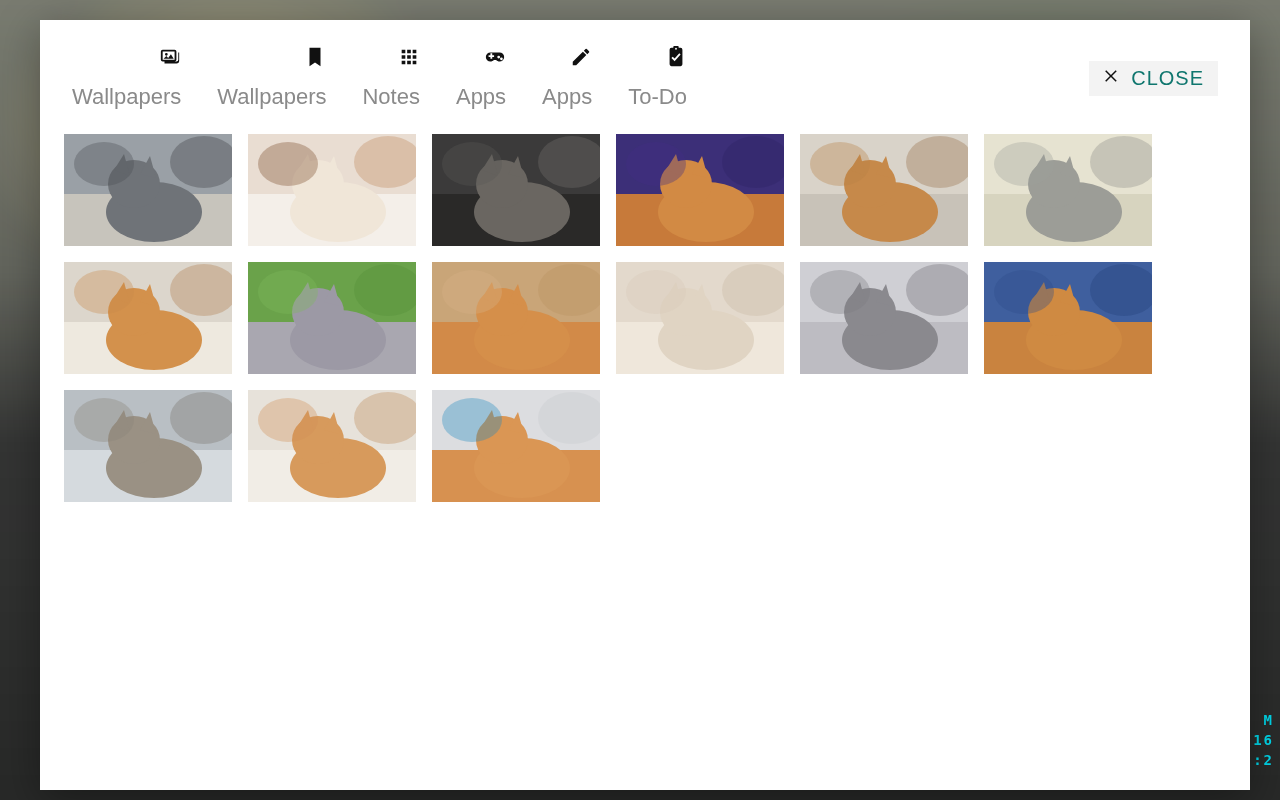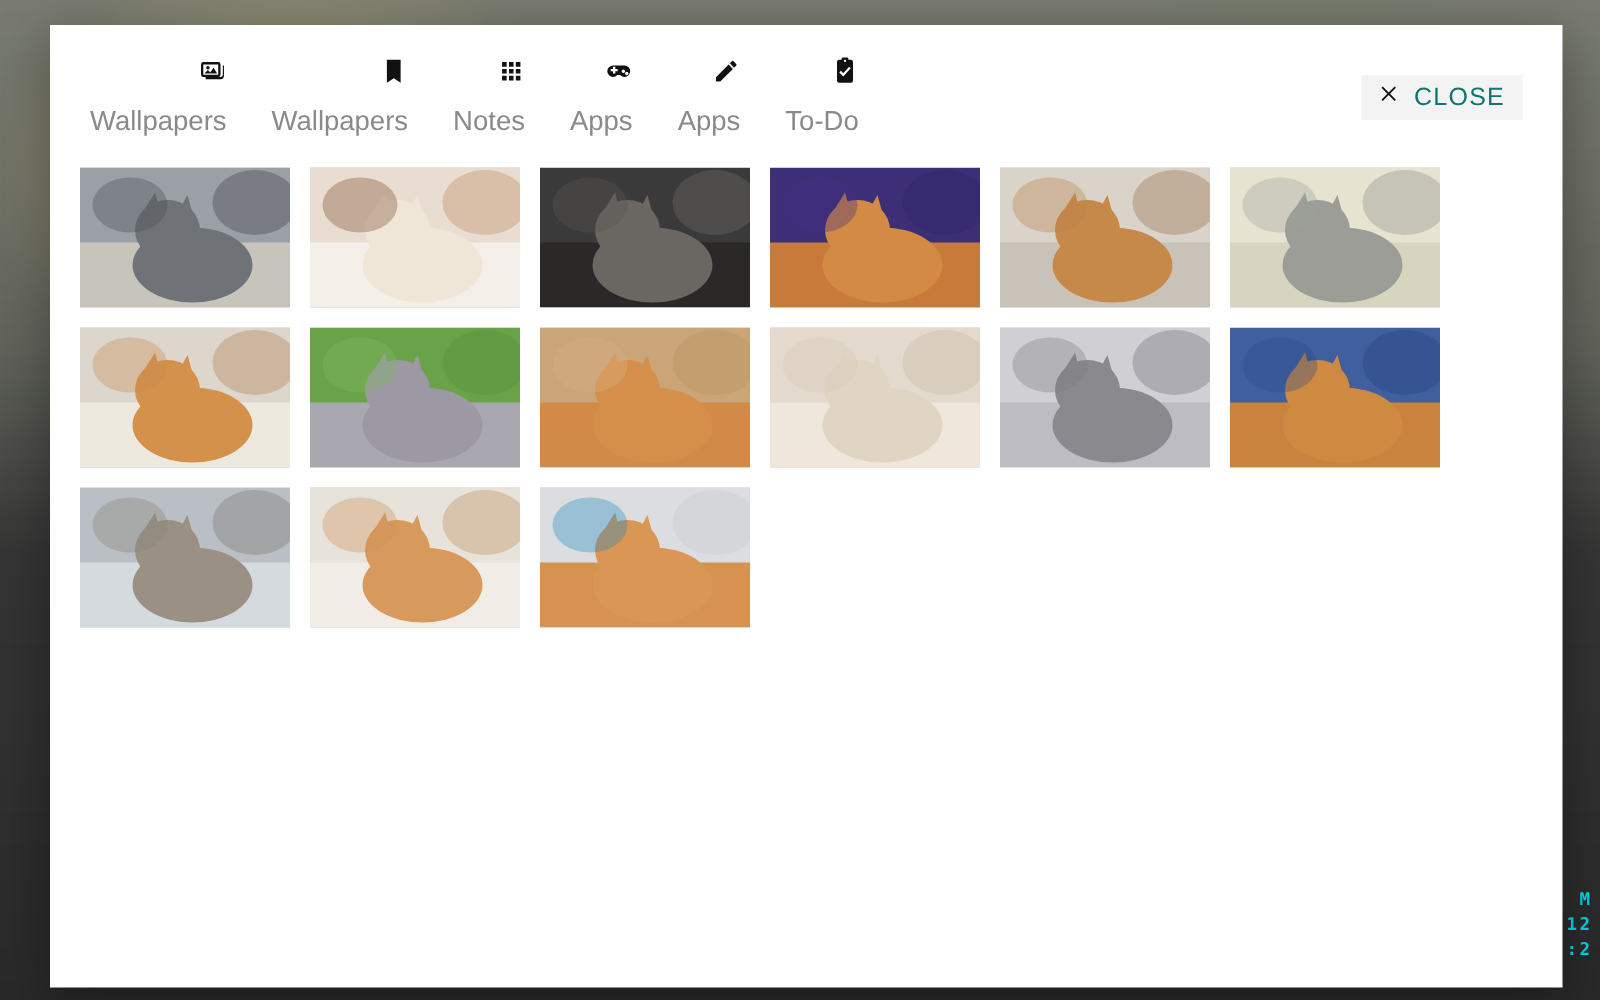--- a/index.html
+++ b/index.html
@@ -50,21 +50,21 @@
   }
   .thumb svg{width:100%;height:100%;display:block;}
 </style>
 </head>
 <body>
 
 <div class="bg"></div>
 
 <div class="clock-hint">
   <div>M</div>
-  <div>12</div>
+  <div>16</div>
   <div>:2</div>
 </div>
 
 <div class="panel">
 
   <div class="tabbar">
 
     <div class="tab">
       <span>
         <svg viewBox="0 0 24 24">

